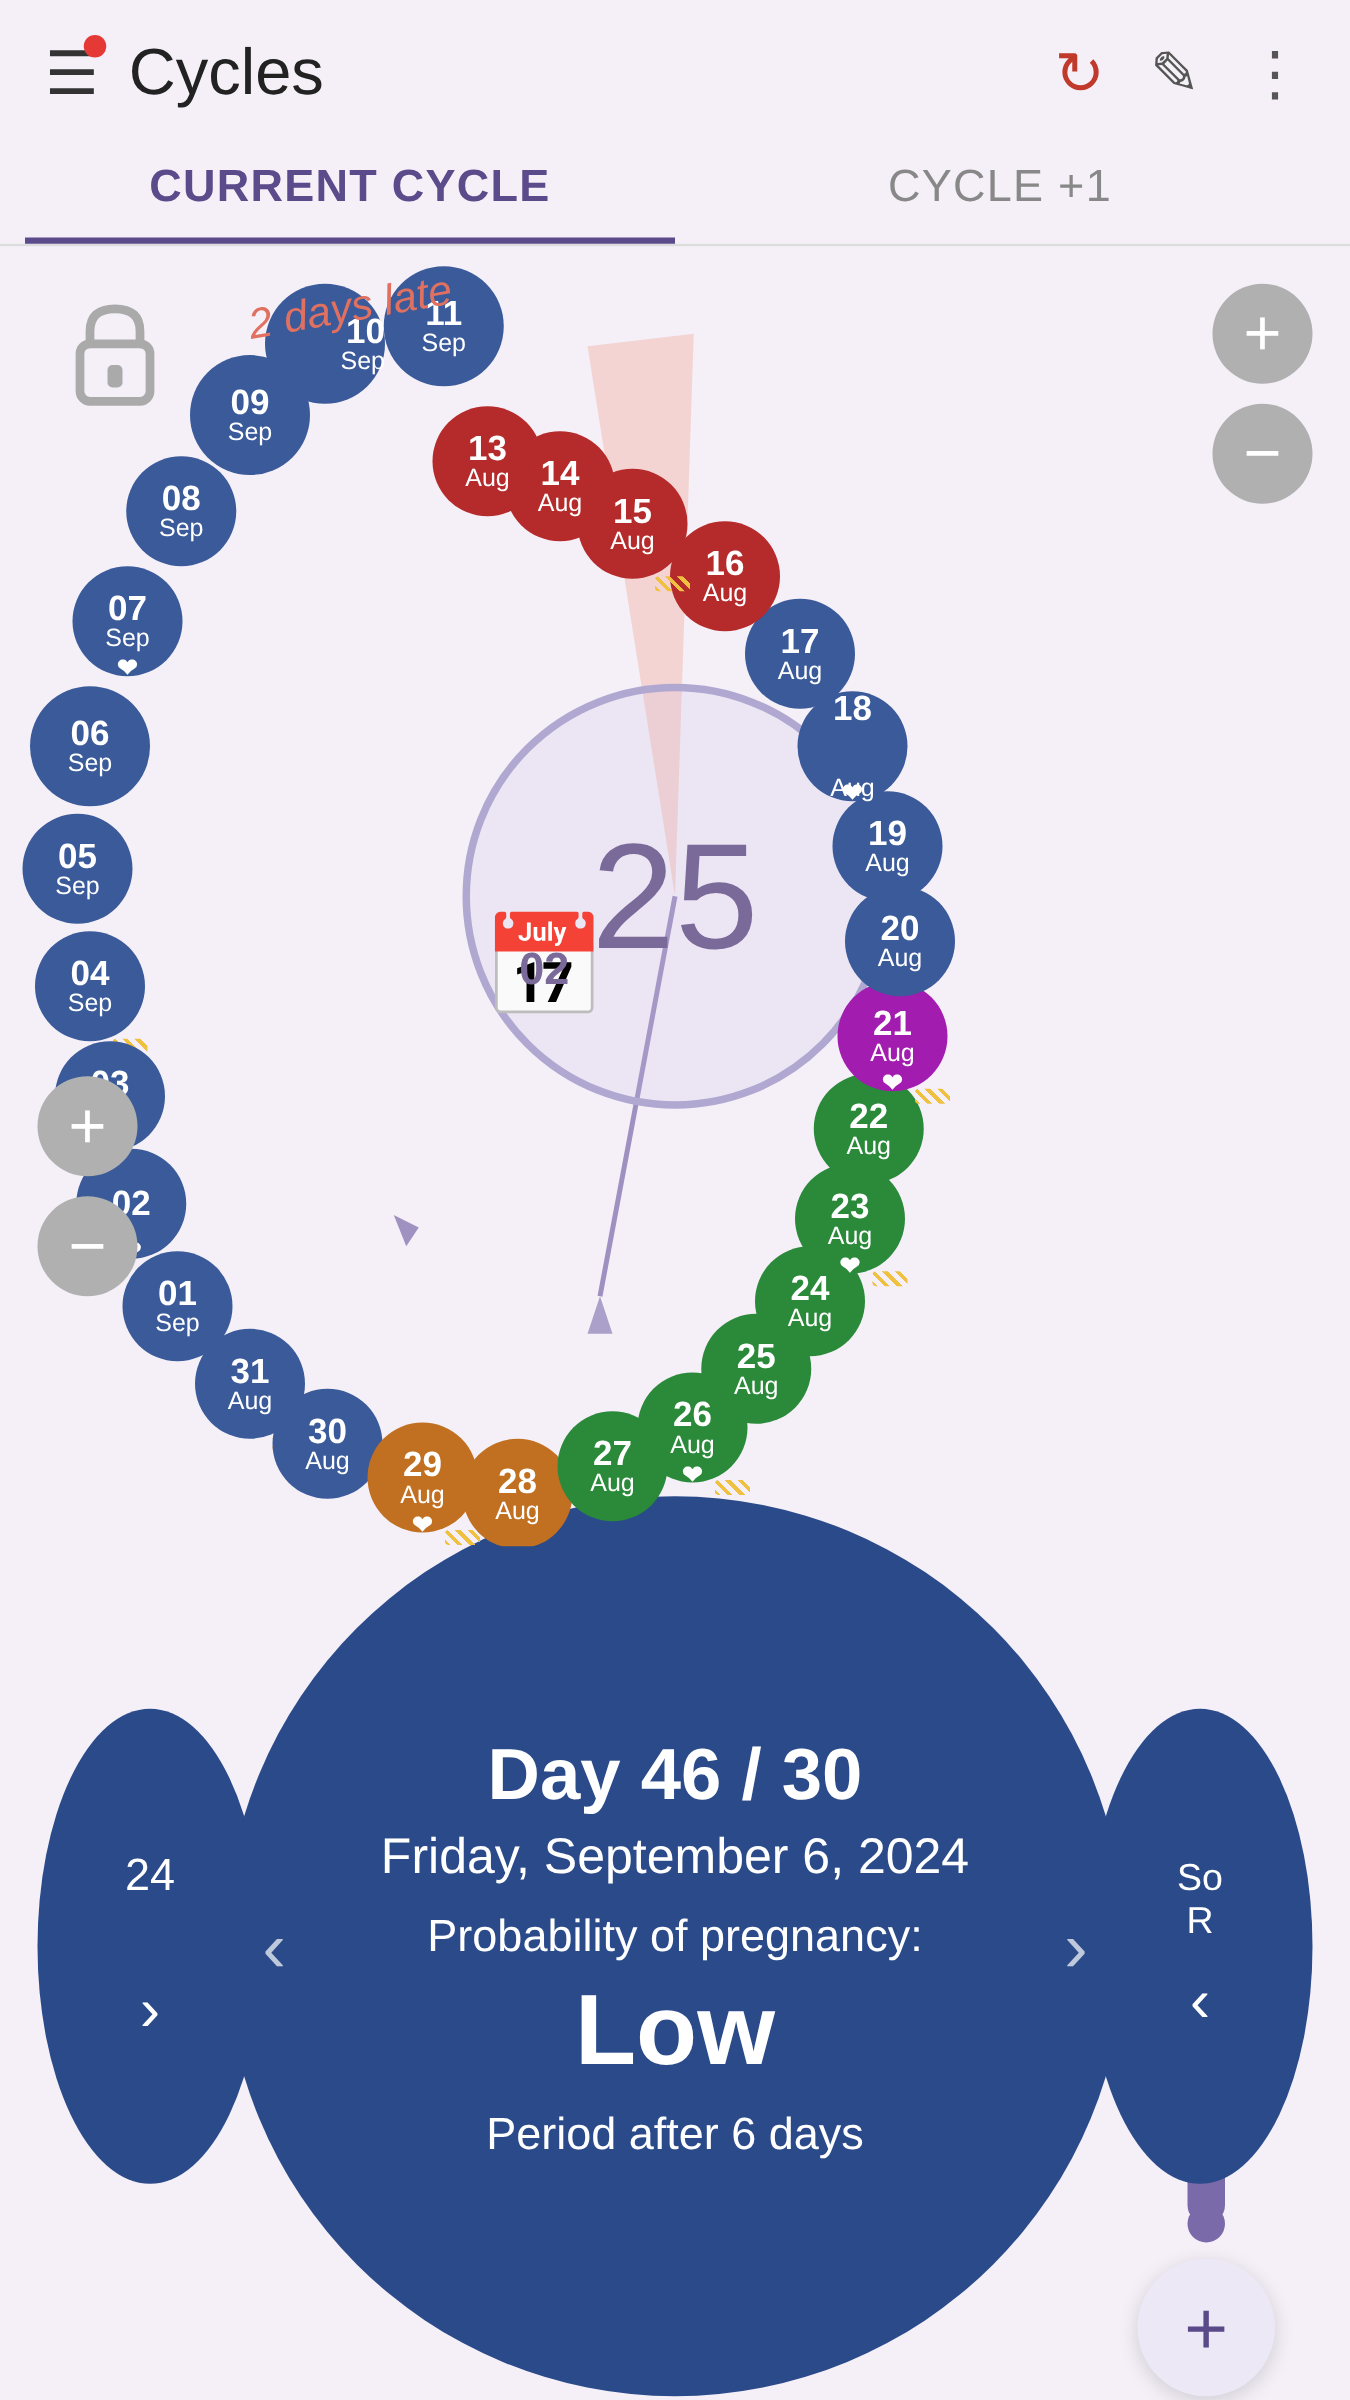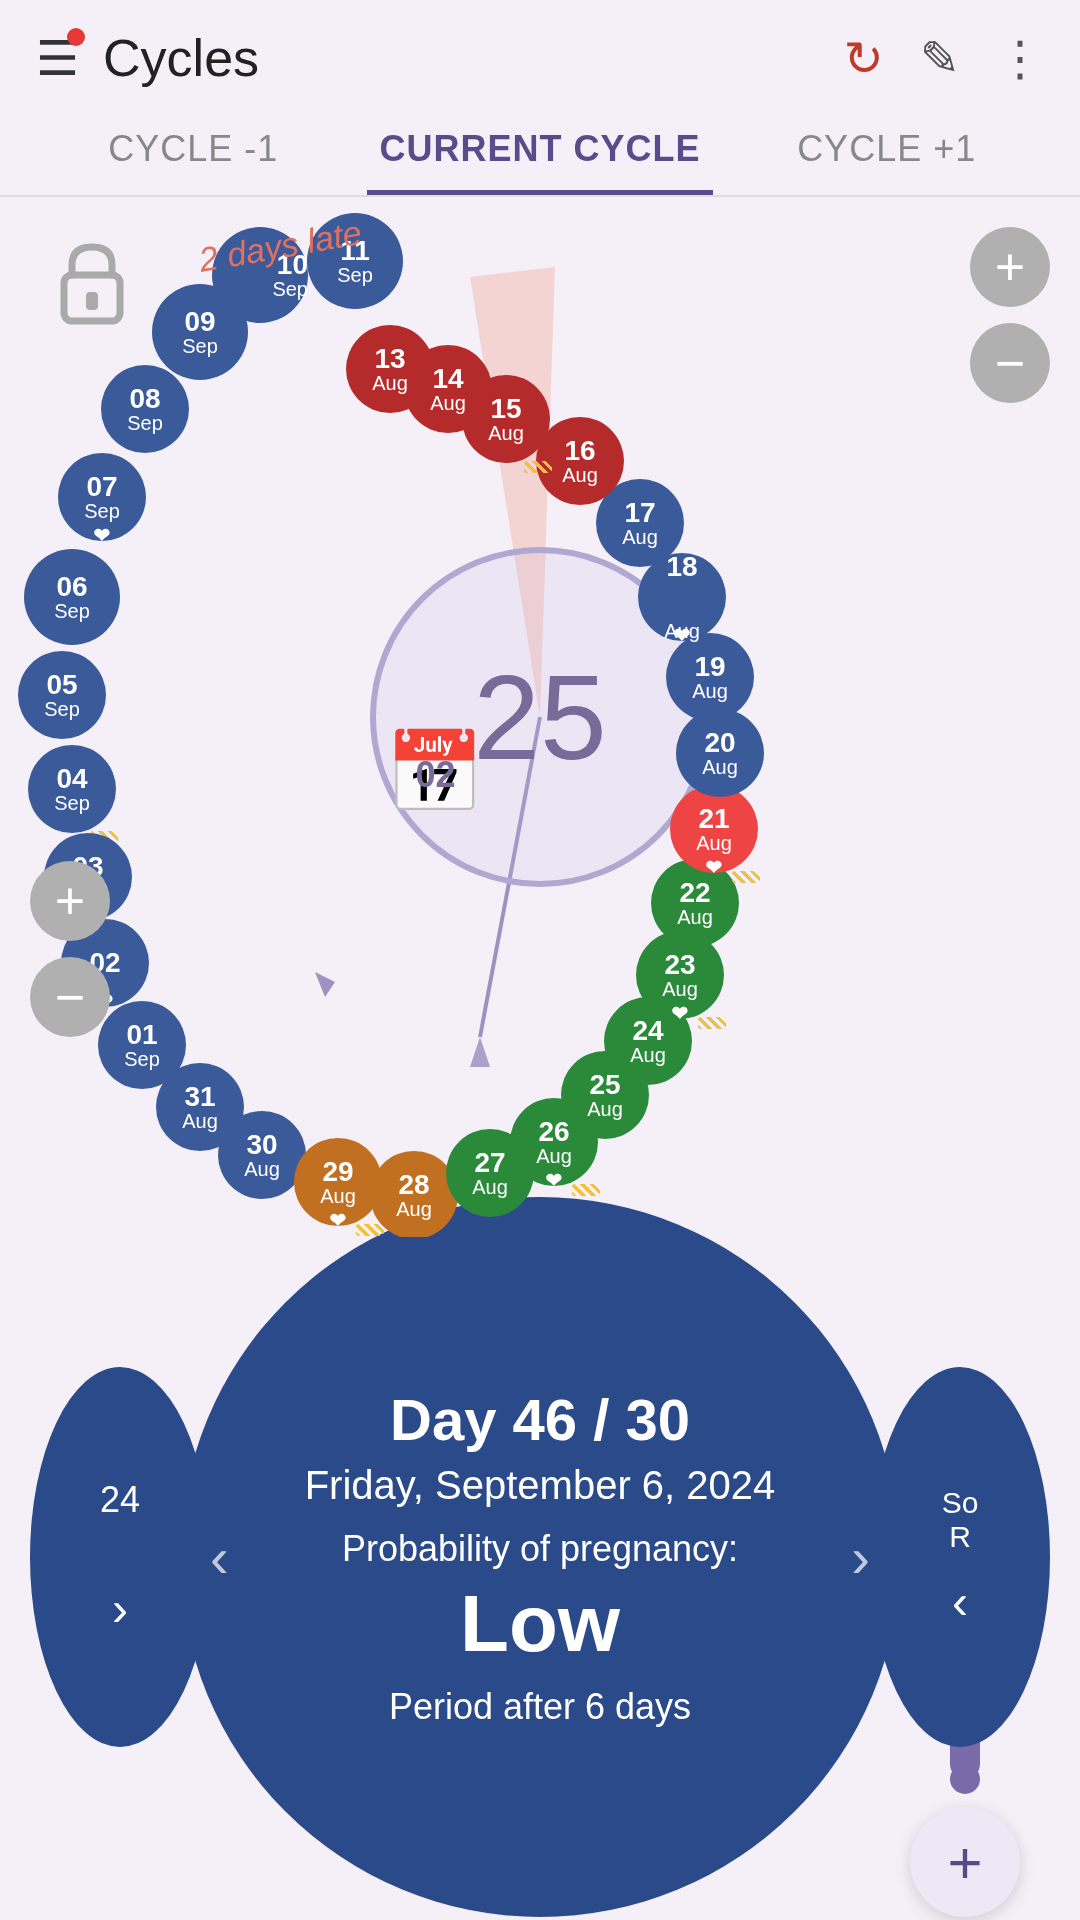--- a/index.html
+++ b/index.html
@@ -228,21 +228,20 @@
   </div>
   <span class="app-title">Cycles</span>
   <div class="header-icons">
     <span class="header-icon refresh-icon" style="font-size:48px;">↻</span>
     <span class="header-icon" style="font-size:48px;">✎</span>
     <span class="header-icon" style="font-size:48px;">⋮</span>
   </div>
 </div>
 
 <div class="tabs">
-  <div class="tab">CYCLE -1</div>
   <div class="tab active">CURRENT CYCLE</div>
   <div class="tab">CYCLE +1</div>
 </div>
 
 <div class="cycle-area">
 
   <div class="lock-icon-wrap">
     <svg width="80" height="90" viewBox="0 0 80 90">
       <rect x="12" y="38" width="56" height="46" rx="8" fill="none" stroke="#aaa" stroke-width="7"></rect>
       <path d="M20 38 V28 Q20 10 40 10 Q60 10 60 28 V38" fill="none" stroke="#aaa" stroke-width="7" stroke-linecap="round"></path>
@@ -370,21 +369,21 @@
       <div class="day-dot" style="position: absolute; left: 636px; top: 734px; width: 88px; height: 88px; border-radius: 50%; background: rgb(42, 138, 58); display: flex; flex-direction: column; align-items: center; justify-content: center; color: white; cursor: pointer; z-index: 5;">
         <span style="font-size: 28px; line-height: 1; font-weight: 700;">23</span>
         <span style="font-size: 20px; line-height: 1; font-weight: 400;">Aug</span>
         <span style="position: absolute; bottom: -6px; left: 50%; transform: translateX(-50%); font-size: 20px;">❤</span>
         <span style="position: absolute; bottom: -10px; right: -2px; width: 28px; height: 12px; background: repeating-linear-gradient(45deg, rgb(240, 192, 64), rgb(240, 192, 64) 3px, transparent 3px, transparent 7px); border-radius: 3px;"></span>
       </div>
       <div class="day-dot" style="position: absolute; left: 651px; top: 662px; width: 88px; height: 88px; border-radius: 50%; background: rgb(42, 138, 58); display: flex; flex-direction: column; align-items: center; justify-content: center; color: white; cursor: pointer; z-index: 5;">
         <span style="font-size: 28px; line-height: 1; font-weight: 700;">22</span>
         <span style="font-size: 20px; line-height: 1; font-weight: 400;">Aug</span>
       </div>
-      <div class="day-dot" style="position: absolute; left: 670px; top: 588px; width: 88px; height: 88px; border-radius: 50%; background: #ef4444; display: flex; flex-direction: column; align-items: center; justify-content: center; color: white; cursor: pointer; z-index: 5;">
+      <div class="day-dot" style="position: absolute; left: 670px; top: 588px; width: 88px; height: 88px; border-radius: 50%; background: #a21caf; display: flex; flex-direction: column; align-items: center; justify-content: center; color: white; cursor: pointer; z-index: 5;">
         <span style="font-size: 28px; line-height: 1; font-weight: 700;">21</span>
         <span style="font-size: 20px; line-height: 1; font-weight: 400;">Aug</span>
         <span style="position: absolute; bottom: -6px; left: 50%; transform: translateX(-50%); font-size: 20px;">❤</span>
         <span style="position: absolute; bottom: -10px; right: -2px; width: 28px; height: 12px; background: repeating-linear-gradient(45deg, rgb(240, 192, 64), rgb(240, 192, 64) 3px, transparent 3px, transparent 7px); border-radius: 3px;"></span>
       </div>
       <div class="day-dot" style="position: absolute; left: 676px; top: 512px; width: 88px; height: 88px; border-radius: 50%; background: rgb(58, 90, 154); display: flex; flex-direction: column; align-items: center; justify-content: center; color: white; cursor: pointer; z-index: 5;">
         <span style="font-size: 28px; line-height: 1; font-weight: 700;">20</span>
         <span style="font-size: 20px; line-height: 1; font-weight: 400;">Aug</span>
       </div>
       <div class="day-dot" style="position: absolute; left: 666px; top: 436px; width: 88px; height: 88px; border-radius: 50%; background: rgb(58, 90, 154); display: flex; flex-direction: column; align-items: center; justify-content: center; color: white; cursor: pointer; z-index: 5;">

